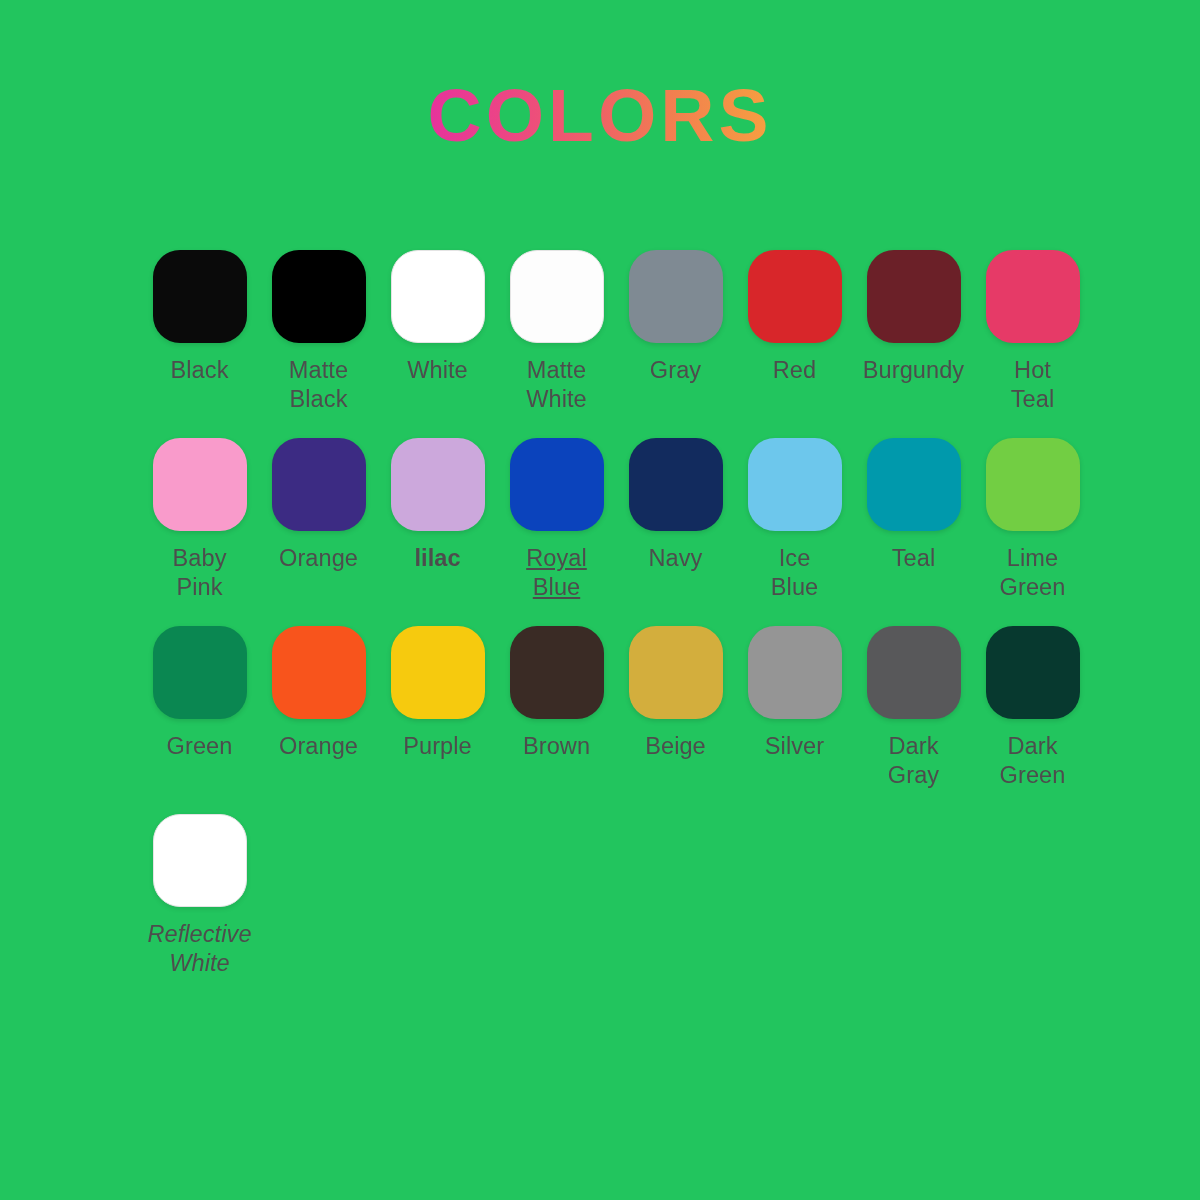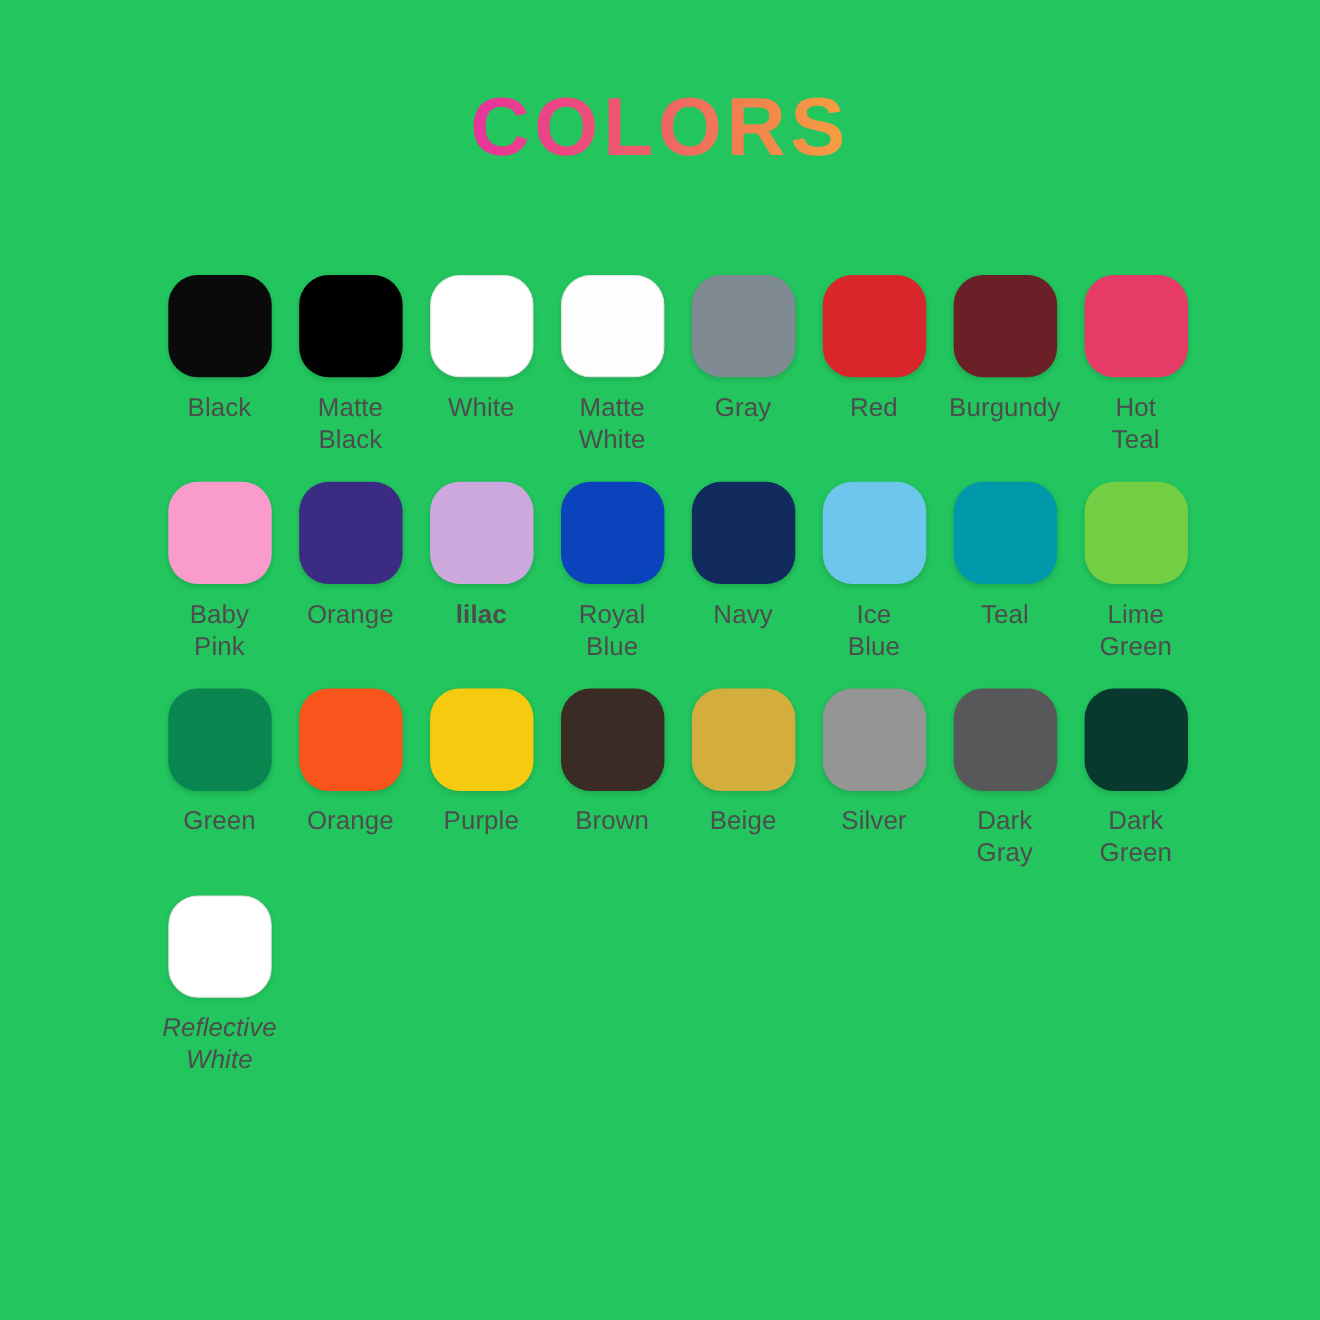--- a/index.html
+++ b/index.html
@@ -150,21 +150,21 @@
         <div class="cell">
           <div class="swatch" style="background-color: rgb(60, 43, 131);"></div>
           <div class="label" style="color: rgb(77, 77, 77);">Orange</div>
         </div>
         <div class="cell">
           <div class="swatch" style="background-color: rgb(204, 168, 220);"></div>
           <div class="label" style="color: rgb(77, 77, 77); font-weight: bold;">lilac</div>
         </div>
         <div class="cell">
           <div class="swatch" style="background-color: rgb(11, 67, 188);"></div>
-          <div class="label" style="color: rgb(77, 77, 77);">Royal
+          <div class="label" style="color: rgb(77, 77, 77); text-decoration: underline;">Royal
 Blue</div>
         </div>
         <div class="cell">
           <div class="swatch" style="background-color: rgb(18, 43, 94);"></div>
           <div class="label" style="color: rgb(77, 77, 77);">Navy</div>
         </div>
         <div class="cell">
           <div class="swatch" style="background-color: rgb(109, 199, 236);"></div>
           <div class="label" style="color: rgb(77, 77, 77);">Ice
 Blue</div>

